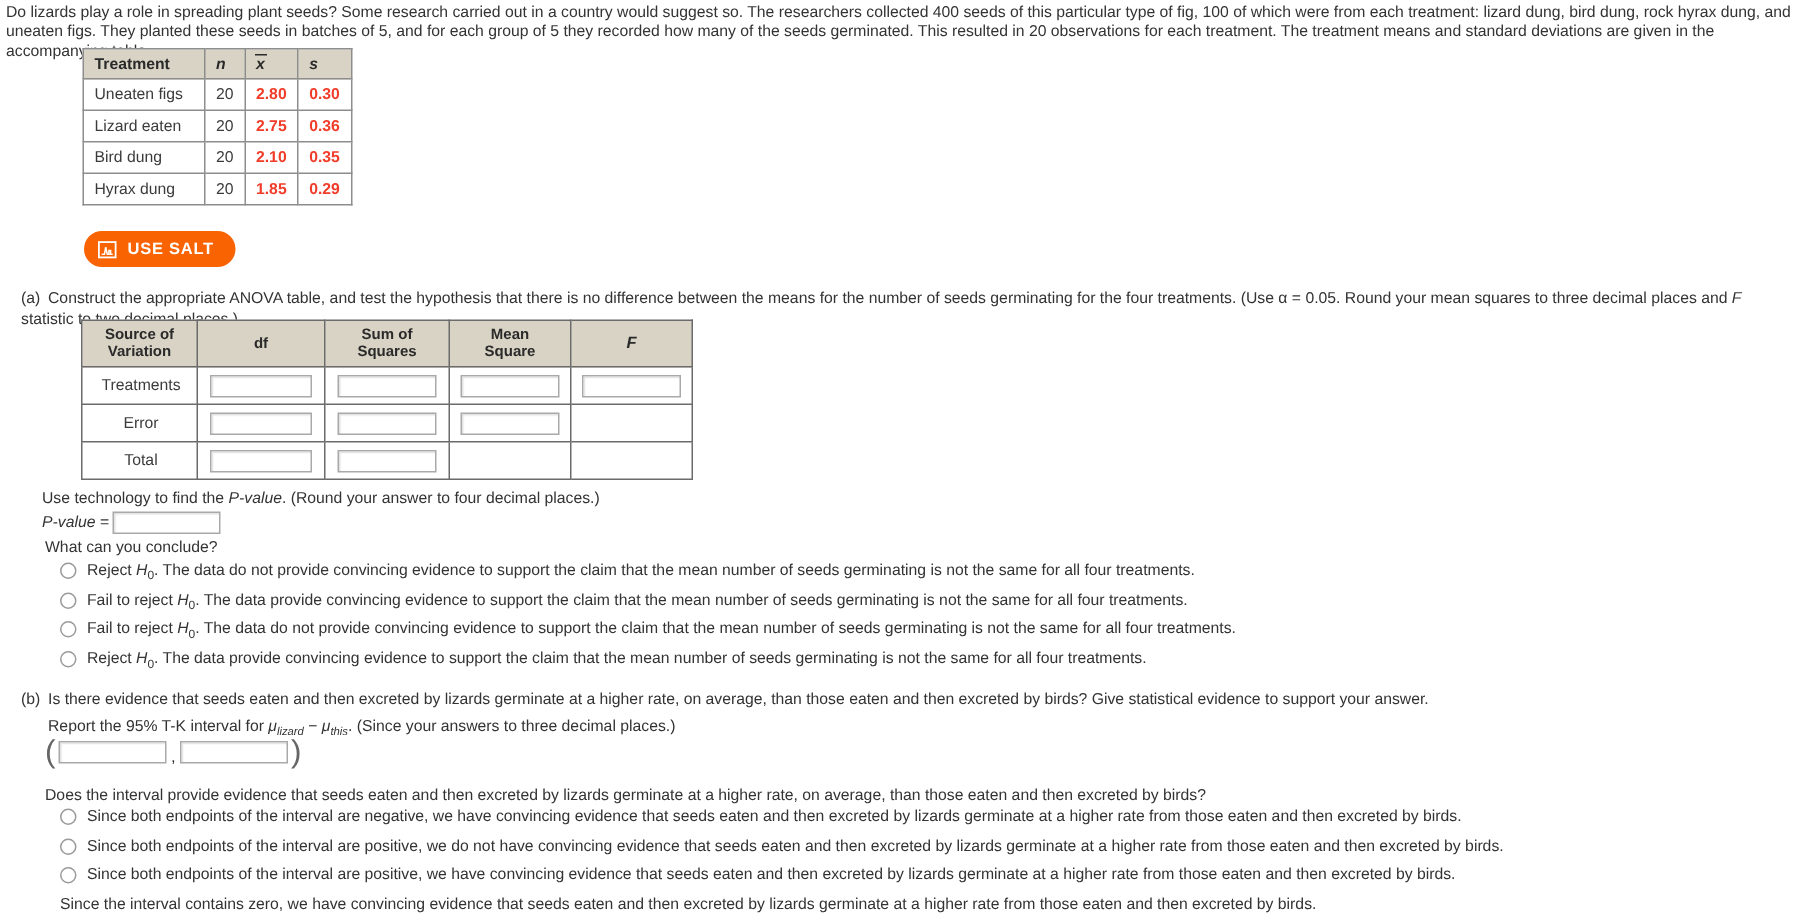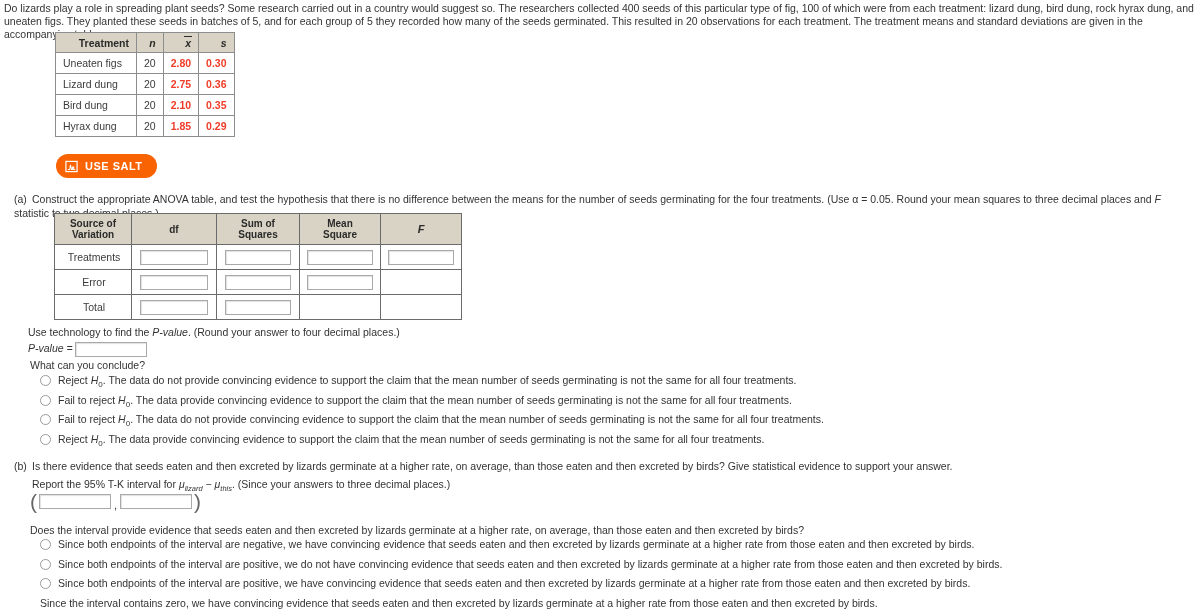--- a/index.html
+++ b/index.html
@@ -41,21 +41,21 @@
     height: 20px;
     padding: 0 7px;
     font-size: 10.5px;
     font-weight: normal;
     white-space: nowrap;
   }
   table.summary thead th {
     background: #d8d3c4;
     color: #2a2a2a;
     font-weight: bold;
-    text-align: right;
+    text-align: left;
     height: 19px;
   }
   table.summary thead th.italic-h {
     font-style: italic;
     font-weight: bold;
   }
   table.summary td.treat {
     text-align: left;
     color: #3b3b3b;
     padding-left: 7px;
@@ -292,21 +292,21 @@
       </tr>
     </thead>
     <tbody>
       <tr>
         <td class="treat">Uneaten figs</td>
         <td class="num">20</td>
         <td class="red">2.80</td>
         <td class="red">0.30</td>
       </tr>
       <tr>
-        <td class="treat">Lizard dung</td>
+        <td class="treat">Lizard eaten</td>
         <td class="num">20</td>
         <td class="red">2.75</td>
         <td class="red">0.36</td>
       </tr>
       <tr>
         <td class="treat">Bird dung</td>
         <td class="num">20</td>
         <td class="red">2.10</td>
         <td class="red">0.35</td>
       </tr>

